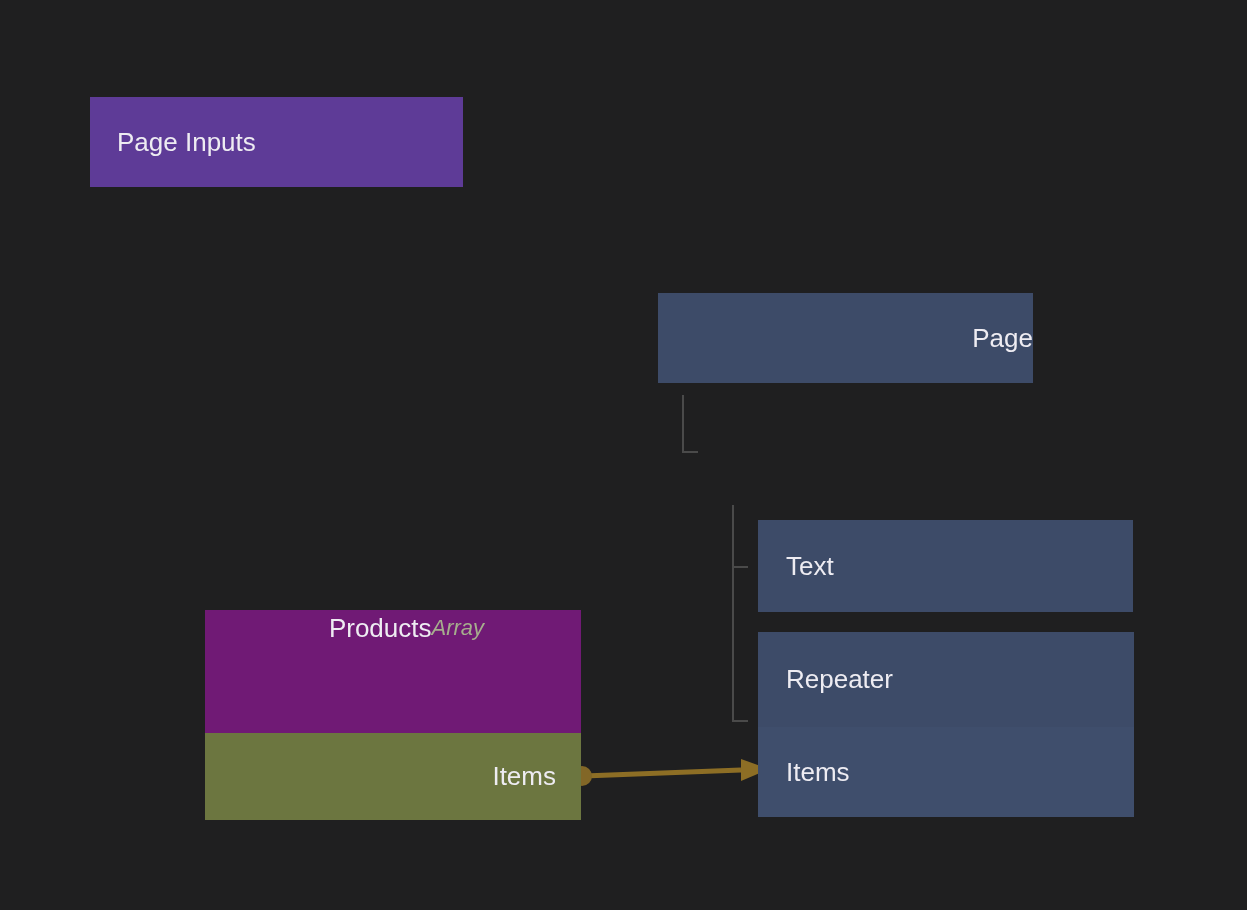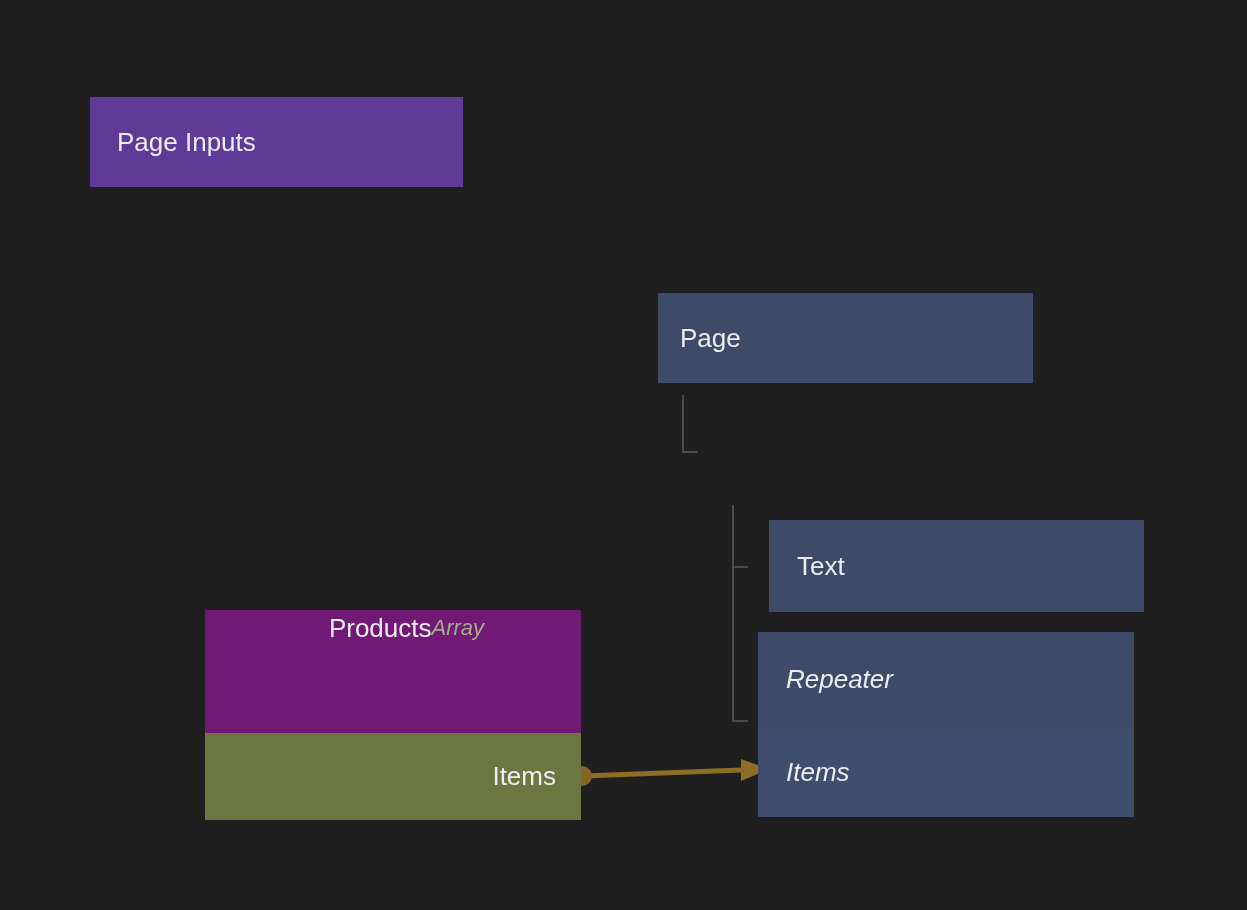--- a/index.html
+++ b/index.html
@@ -12,25 +12,25 @@
   .canvas { position: relative; width: 1123px; height: 910px; }
 
   .wires { position: absolute; left: 0; top: 0; width: 1247px; height: 910px; }
 
   .node { position: absolute; color: #eeecf2; font-size: 26px; }
   .node .title { display: block; }
 
   .simple { display: flex; align-items: center; }
 
   #node-page-inputs { left: 90px;  top: 97px;  width: 373px; height: 90px; background: #5e3b97; padding-left: 27px; }
-  #node-page        { left: 658px; top: 293px; width: 375px; height: 90px; background: #3d4b68; padding-left: 22px; }
+  #node-page        { left: 658px; top: 293px; width: 375px; height: 90px; background: #3d4b68; padding-left: 22px; justify-content: flex-end; }
   #node-group       { left: 708px; top: 407px; width: 375px; height: 90px; background: #3d4b68; padding-left: 26px; }
-  #node-text        { left: 758px; top: 520px; width: 375px; height: 92px; background: #3d4b68; padding-left: 28px; margin-left: 11px; }
+  #node-text        { left: 758px; top: 520px; width: 375px; height: 92px; background: #3d4b68; padding-left: 28px; }
 
-  #node-repeater    { left: 758px; top: 632px; width: 376px; height: 185px; font-style: italic; }
+  #node-repeater    { left: 758px; top: 632px; width: 376px; height: 185px; }
   .repeater-header  { height: 95px; background: #3d4b68; display: flex; align-items: center; padding-left: 28px; }
   .repeater-port-row{ height: 90px; background: #3f4e6c; display: flex; align-items: center; padding-left: 28px; }
 
   #node-products    { left: 205px; top: 610px; width: 376px; height: 210px; }
   .products-header  { height: 123px; background: #701a75; display: flex; flex-direction: row; justify-content: center; padding-left: 27px; }
   .products-header .title    { line-height: 37px; }
   .products-header .subtitle { display: block; font-size: 22px; line-height: 36px; color: #a6ae8d; font-style: italic; }
   .products-port-row{ height: 87px; background: #6c7640; display: flex; align-items: center; justify-content: flex-end; padding-right: 25px; }
 </style>
 </head>

